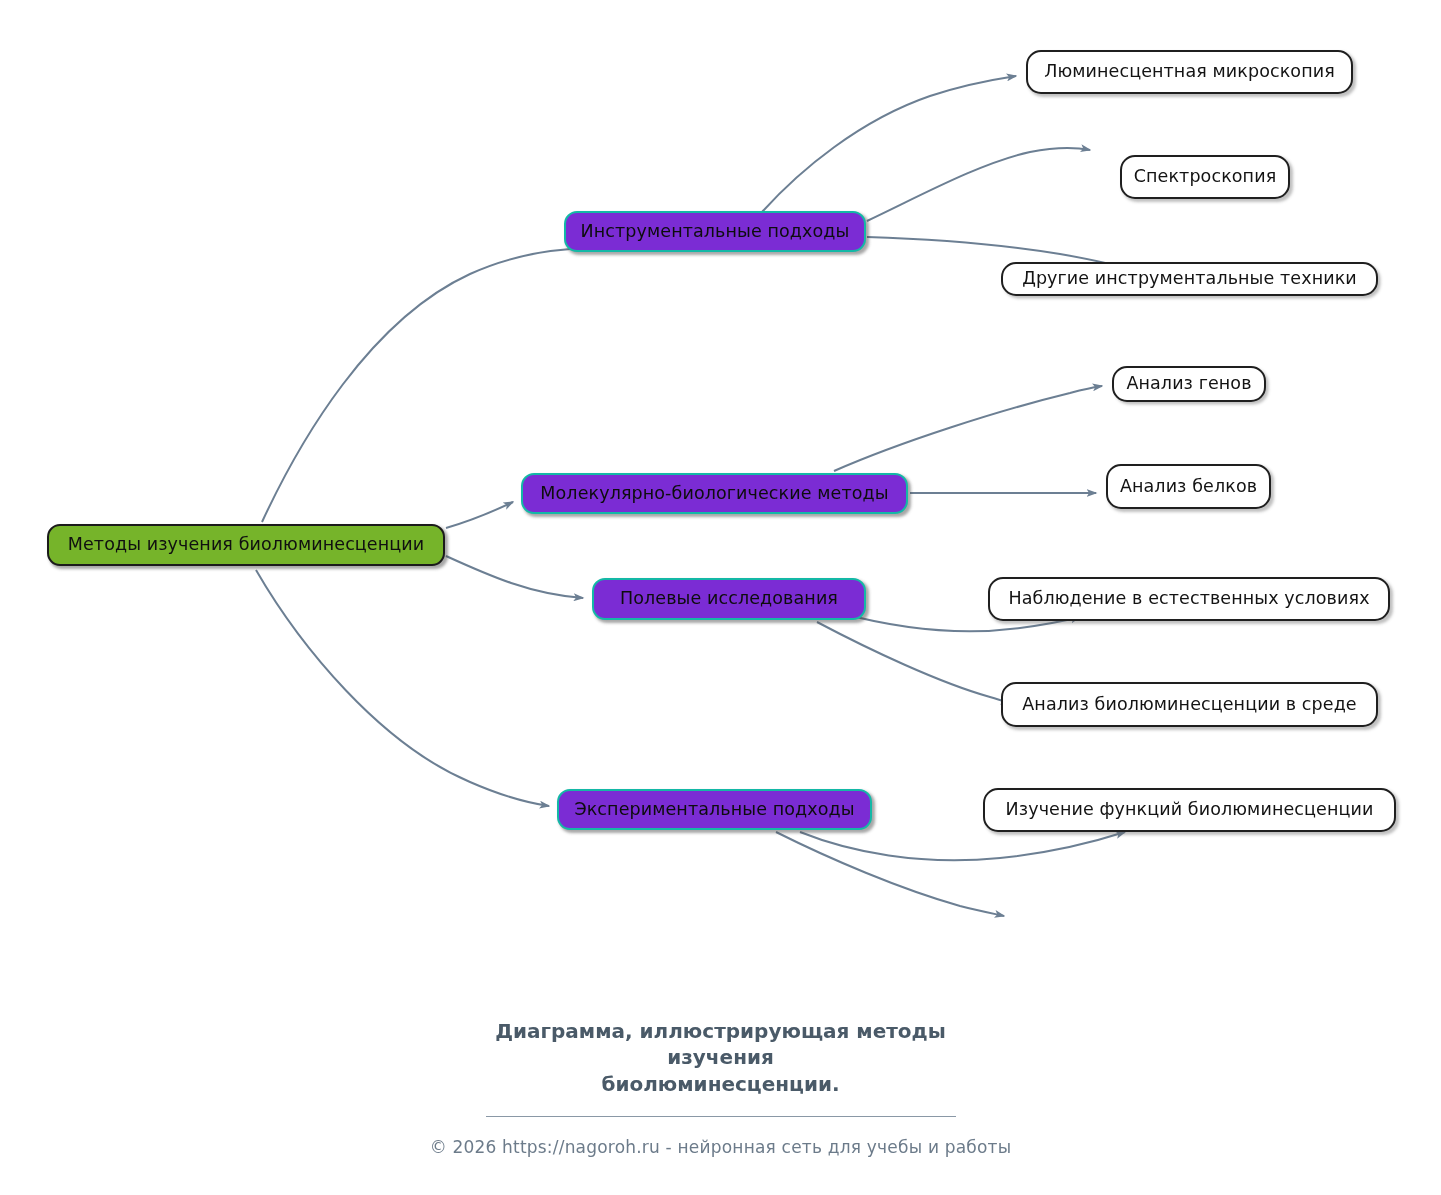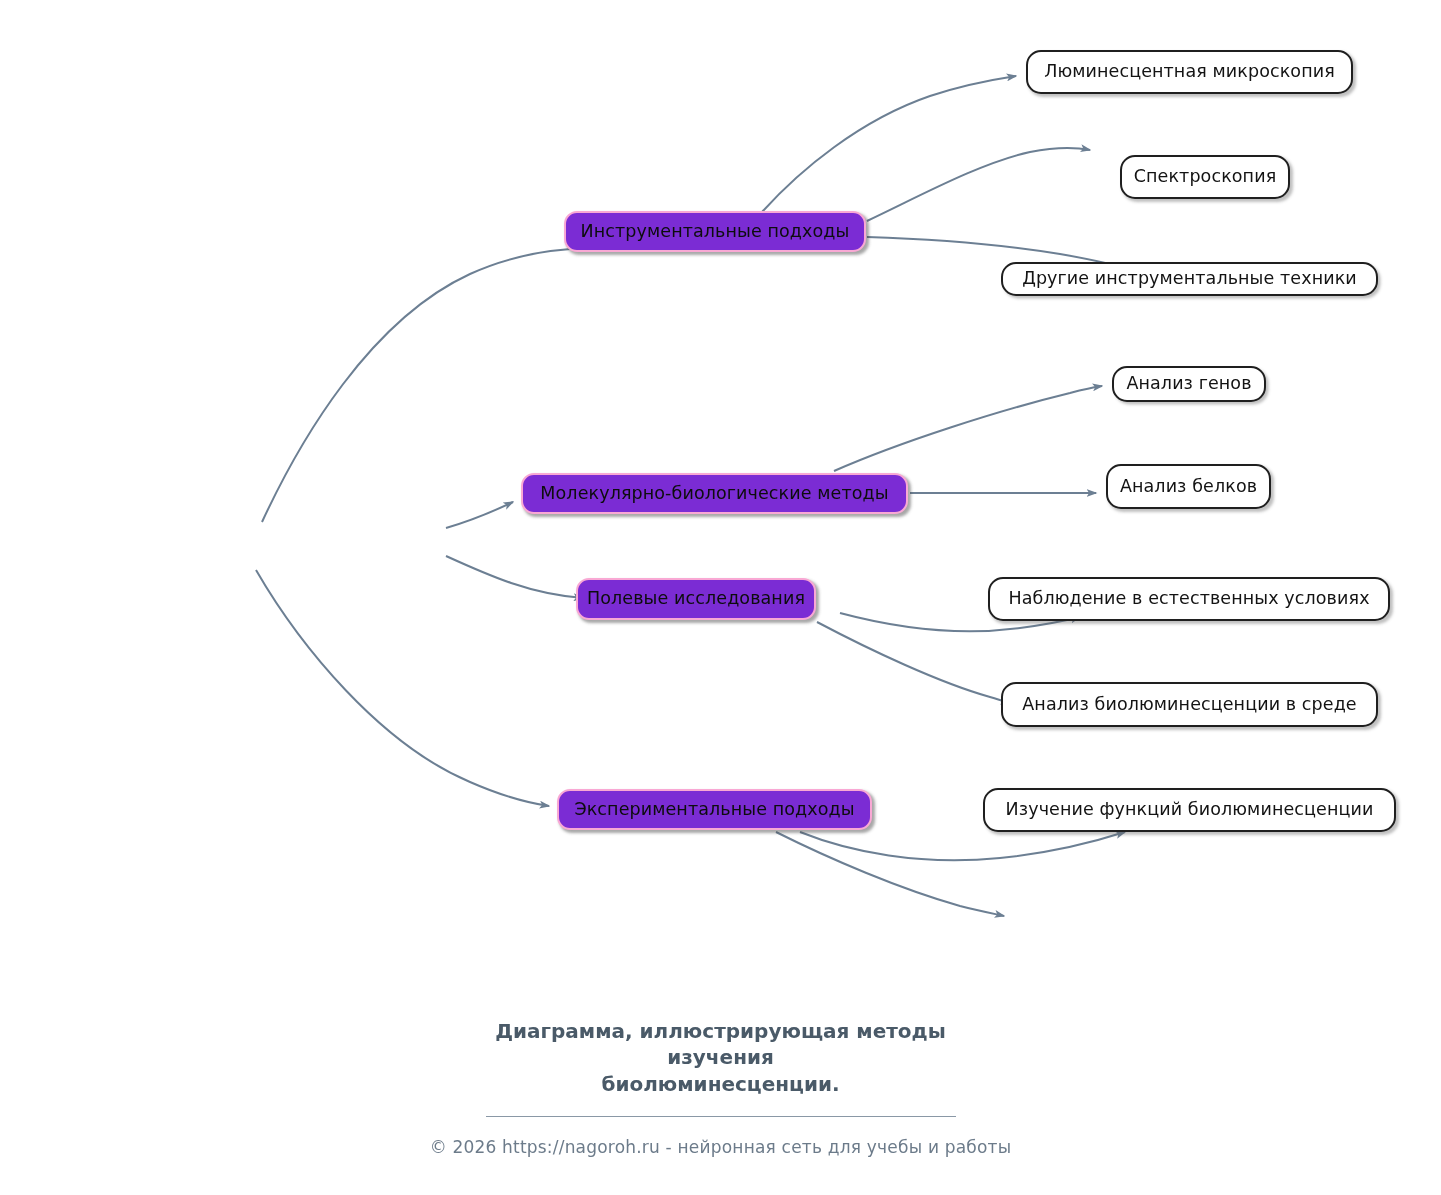--- a/index.html
+++ b/index.html
@@ -45,21 +45,21 @@
     padding: 0 15px;
   }
   .node-root {
     background: #76b42a;
     border: 2px solid #1b1b1b;
     color: #101010;
     box-shadow: 2.5px 2.5px 3px rgba(60,60,60,0.45);
   }
   .node-branch {
     background: #7b2cd4;
-    border: 2px solid #f9a8d4;
+    border: 2px solid #14b8a6;
     color: #0d0d0d;
     box-shadow: 2.5px 2.5px 3px rgba(60,60,60,0.45);
   }
   .node-leaf {
     background: #ffffff;
     border: 2px solid #1f1f1f;
     color: #131313;
     border-radius: 15px;
     box-shadow: 2.5px 2.5px 3px rgba(90,90,90,0.38);
   }
@@ -118,20 +118,23 @@
       <path d="M910,493 C960,493 1040,493 1096,493"></path>
 
       <path d="M840,613 C900,629 960,636 1020,628 C1050,624 1068,620 1080,617"></path>
       <path d="M817,622 C870,650 940,683 990,697 C1000,700 1006,702 1010,703"></path>
 
       <path d="M800,832 C850,852 920,866 1000,858 C1060,852 1100,840 1125,832"></path>
       <path d="M776,832 C830,859 900,889 960,906 C980,911 995,914 1004,916"></path>
     </g>
   </svg>
 
+  <div class="node node-root" style="left:47px; top:524px; width:398px; height:42px;">
+    <span>Методы изучения биолюминесценции</span>
+  </div>
 
   <div class="node node-branch" style="left:564px; top:211px; width:302px; height:41px;">
     <span>Инструментальные подходы</span>
   </div>
   <div class="node node-leaf" style="left:1026px; top:50px; width:327px; height:44px;">
     <span>Люминесцентная микроскопия</span>
   </div>
   <div class="node node-leaf" style="left:1104px; top:155px; width:170px; height:44px;margin-left:16px;">
     <span>Спектроскопия</span>
   </div>
@@ -142,21 +145,21 @@
   <div class="node node-branch" style="left:521px; top:473px; width:387px; height:41px;">
     <span>Молекулярно-биологические методы</span>
   </div>
   <div class="node node-leaf" style="left:1112px; top:366px; width:154px; height:36px;">
     <span>Анализ генов</span>
   </div>
   <div class="node node-leaf" style="left:1106px; top:464px; width:165px; height:45px;">
     <span>Анализ белков</span>
   </div>
 
-  <div class="node node-branch" style="left:576px; top:578px; width:240px; height:42px;">
+  <div class="node node-branch" style="left:592px; top:578px; width:274px; height:42px;">
     <span>Полевые исследования</span>
   </div>
   <div class="node node-leaf" style="left:988px; top:577px; width:402px; height:44px;">
     <span>Наблюдение в естественных условиях</span>
   </div>
   <div class="node node-leaf" style="left:1001px; top:682px; width:377px; height:45px;">
     <span>Анализ биолюминесценции в среде</span>
   </div>
 
   <div class="node node-branch" style="left:557px; top:789px; width:315px; height:41px;">

